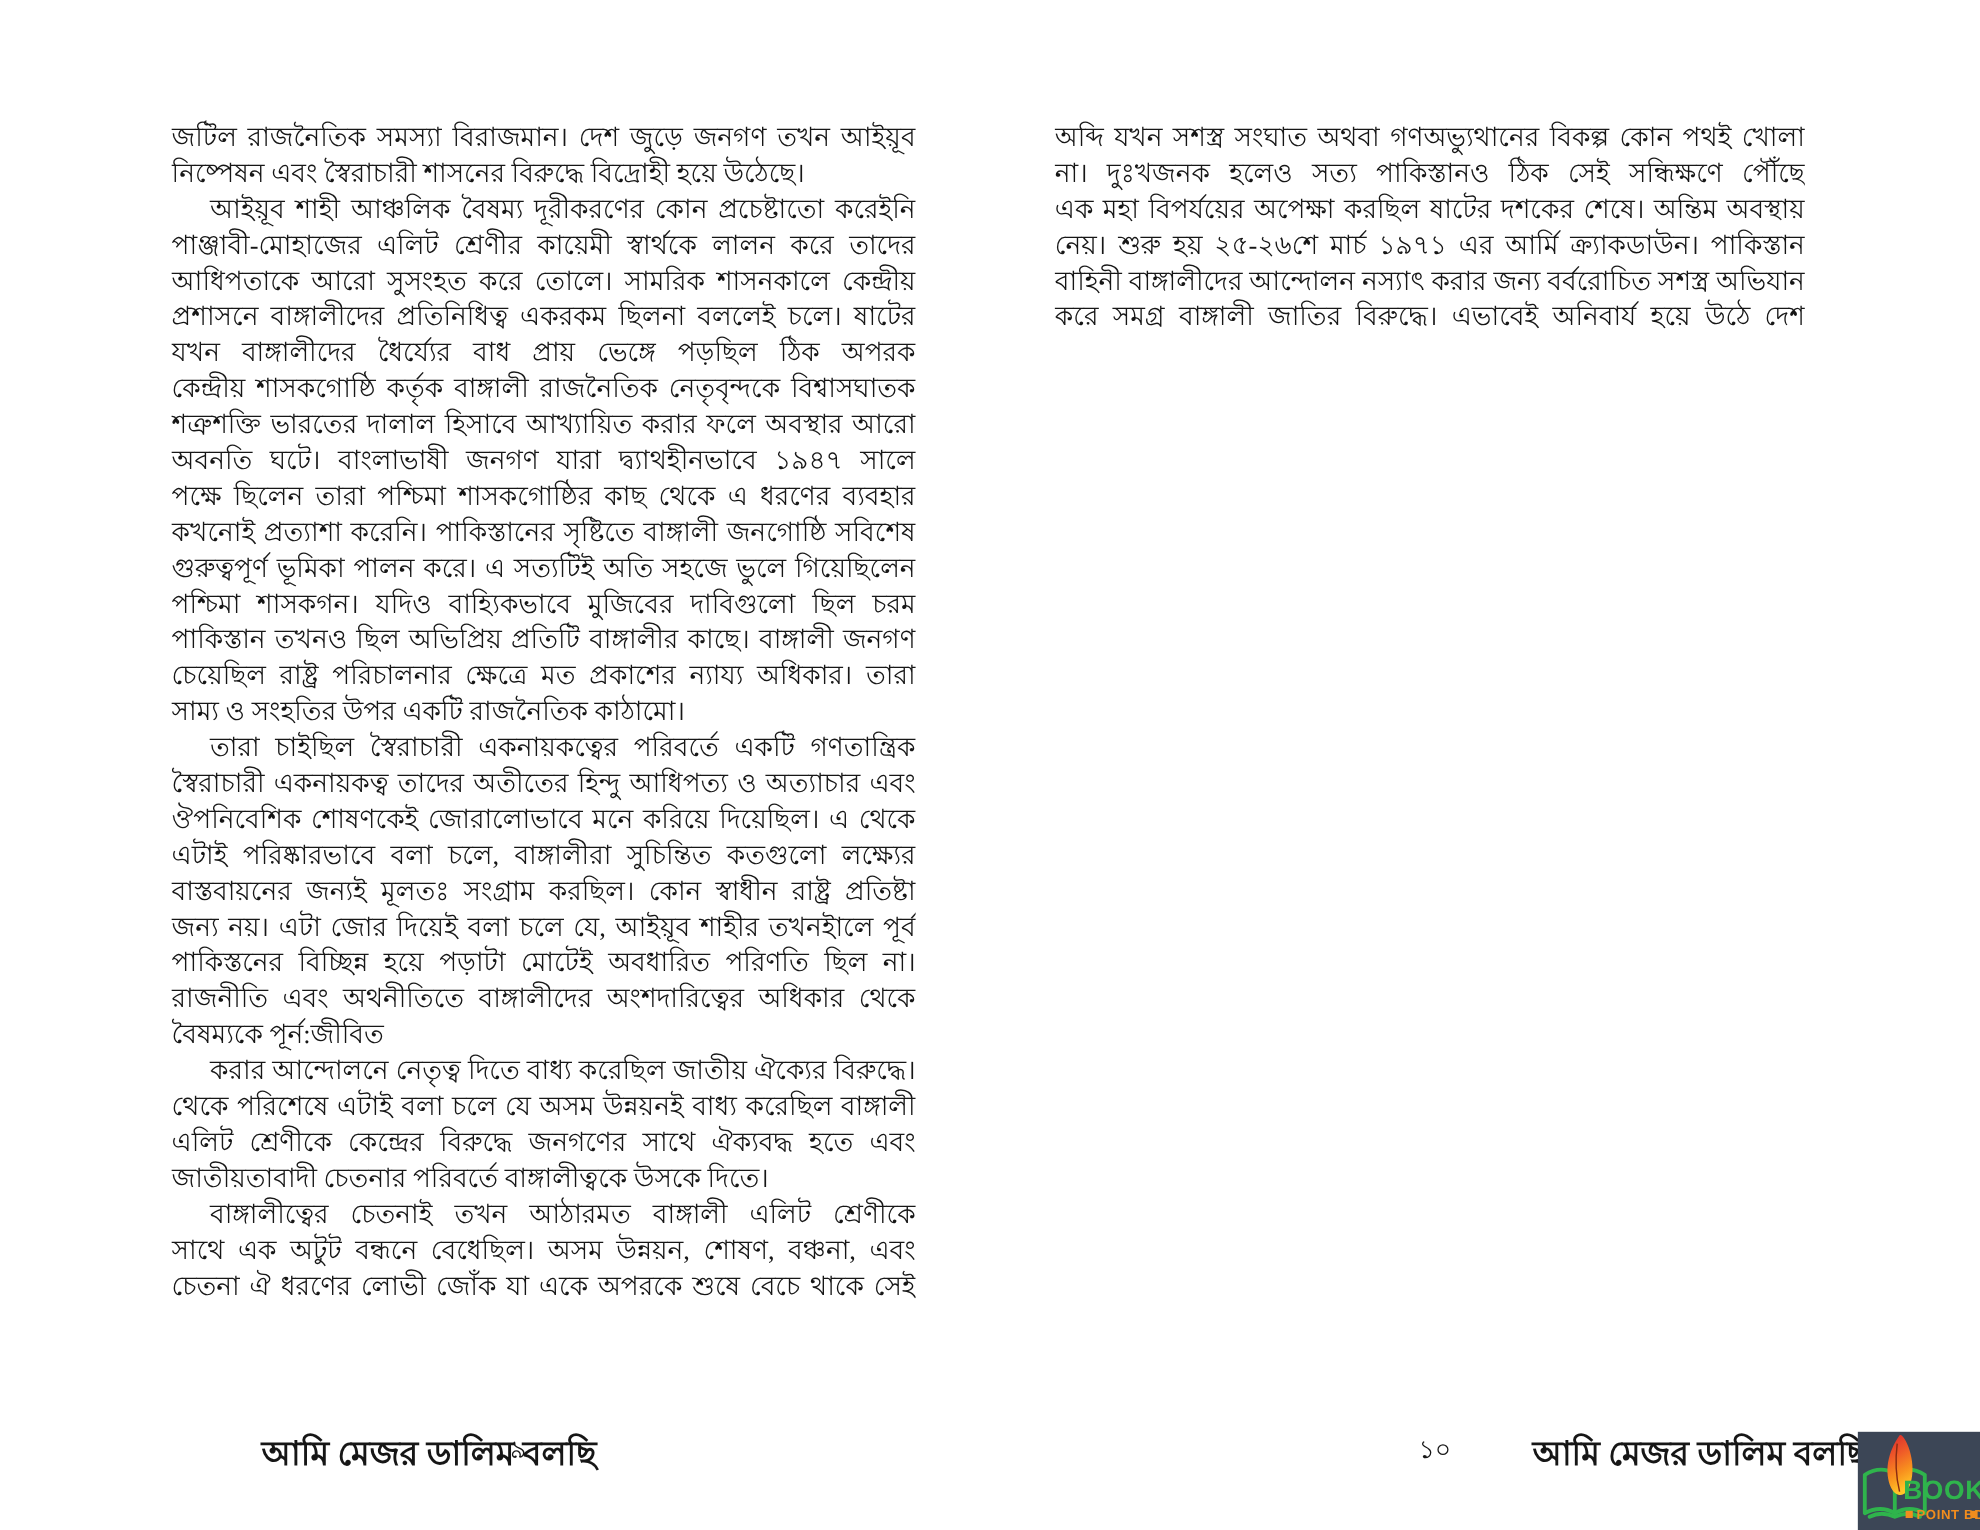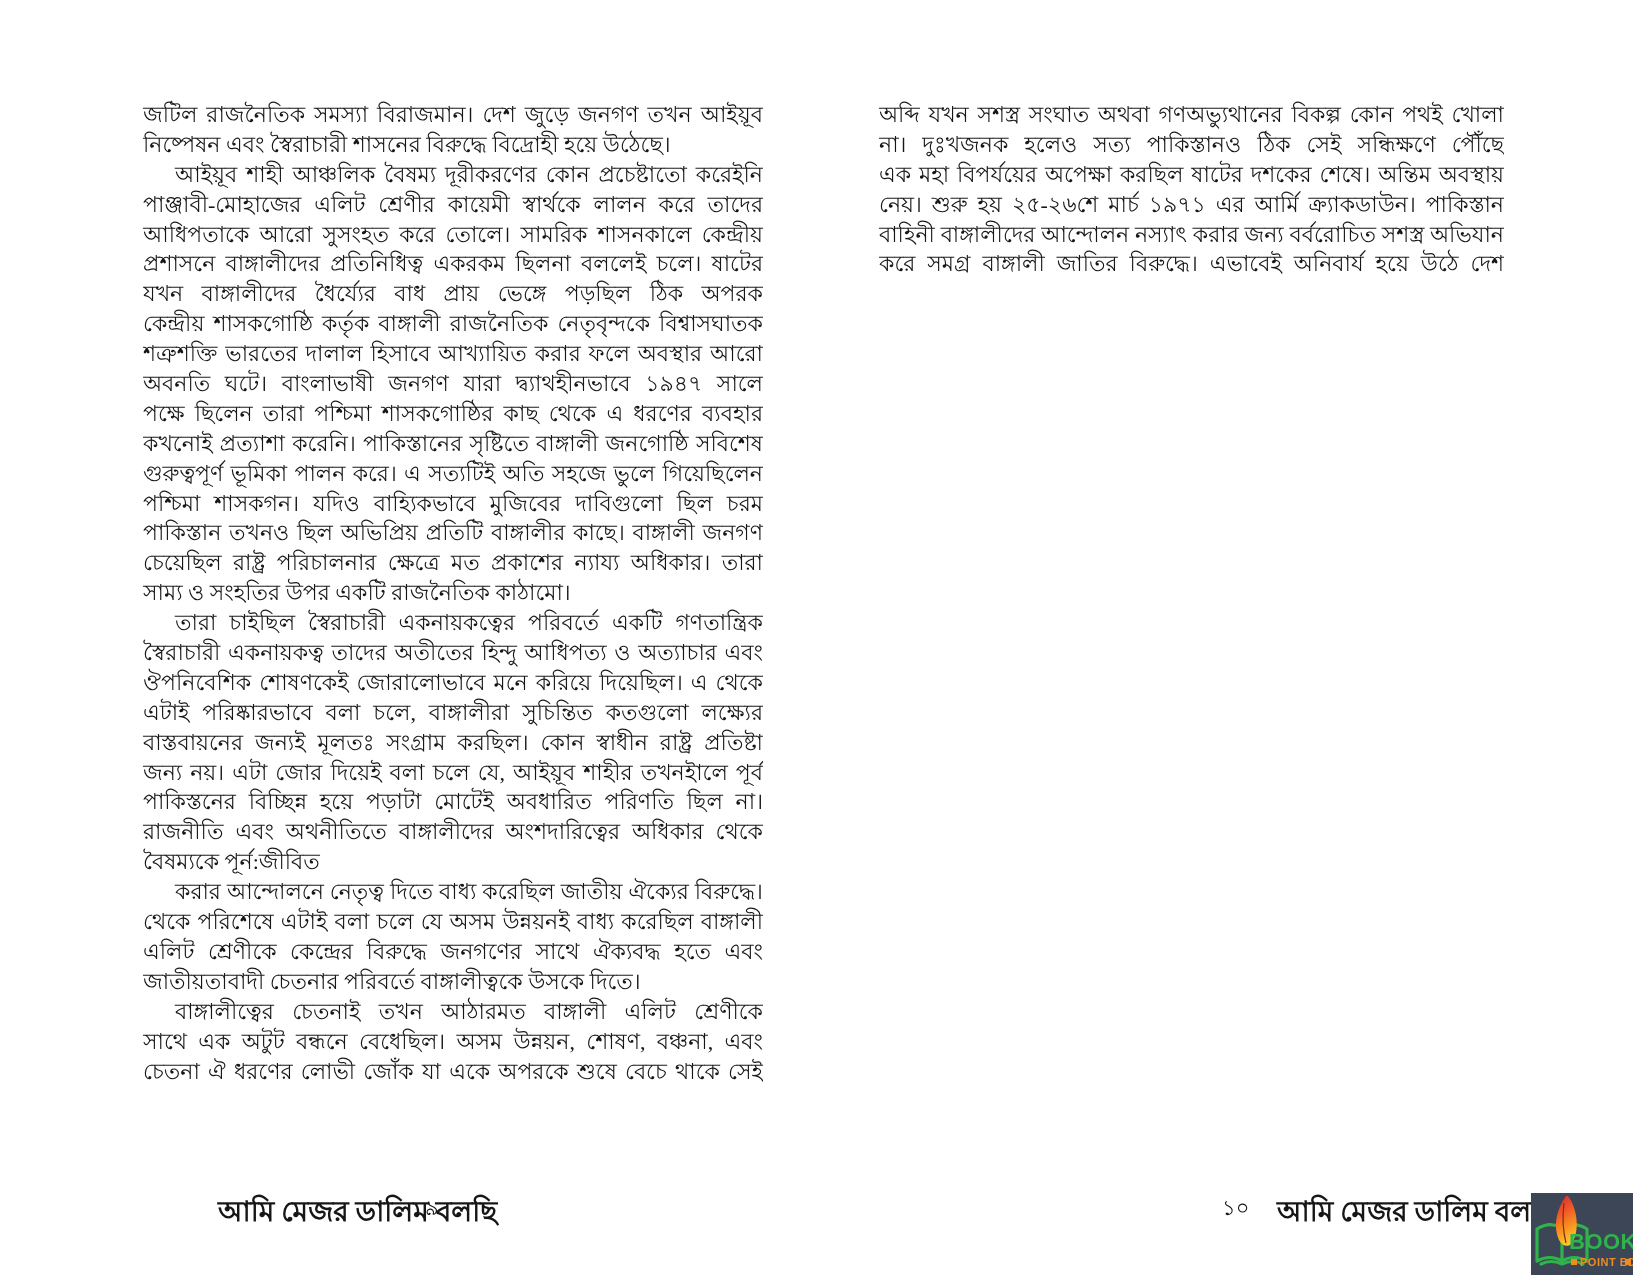--- a/index.html
+++ b/index.html
@@ -41,26 +41,26 @@
   }
   .left-footer  { left: 218px;  top: 1190px; }
   .right-footer { left: 1277px; top: 1190px; }
 
   .pagenum {
     position: absolute;
     font-size: 21px;
     white-space: nowrap;
   }
   .left-num  { left: 425px;  top: 1192px; }
-  .right-num { left: 1222px; top: 1192px; text-align: center; }
+  .right-num { left: 1182px; top: 1192px; text-align: center; }
 
   .logo {
     position: absolute;
     right: 0; bottom: 0;
-    width: 119px; height: 82px;
+    width: 102px; height: 82px;
   }
   .logo svg { display: block; }
 </style>
 </head>
 <body>
 
 <div class="spread">
 
   <div class="text-col left">
       <div class="para">

